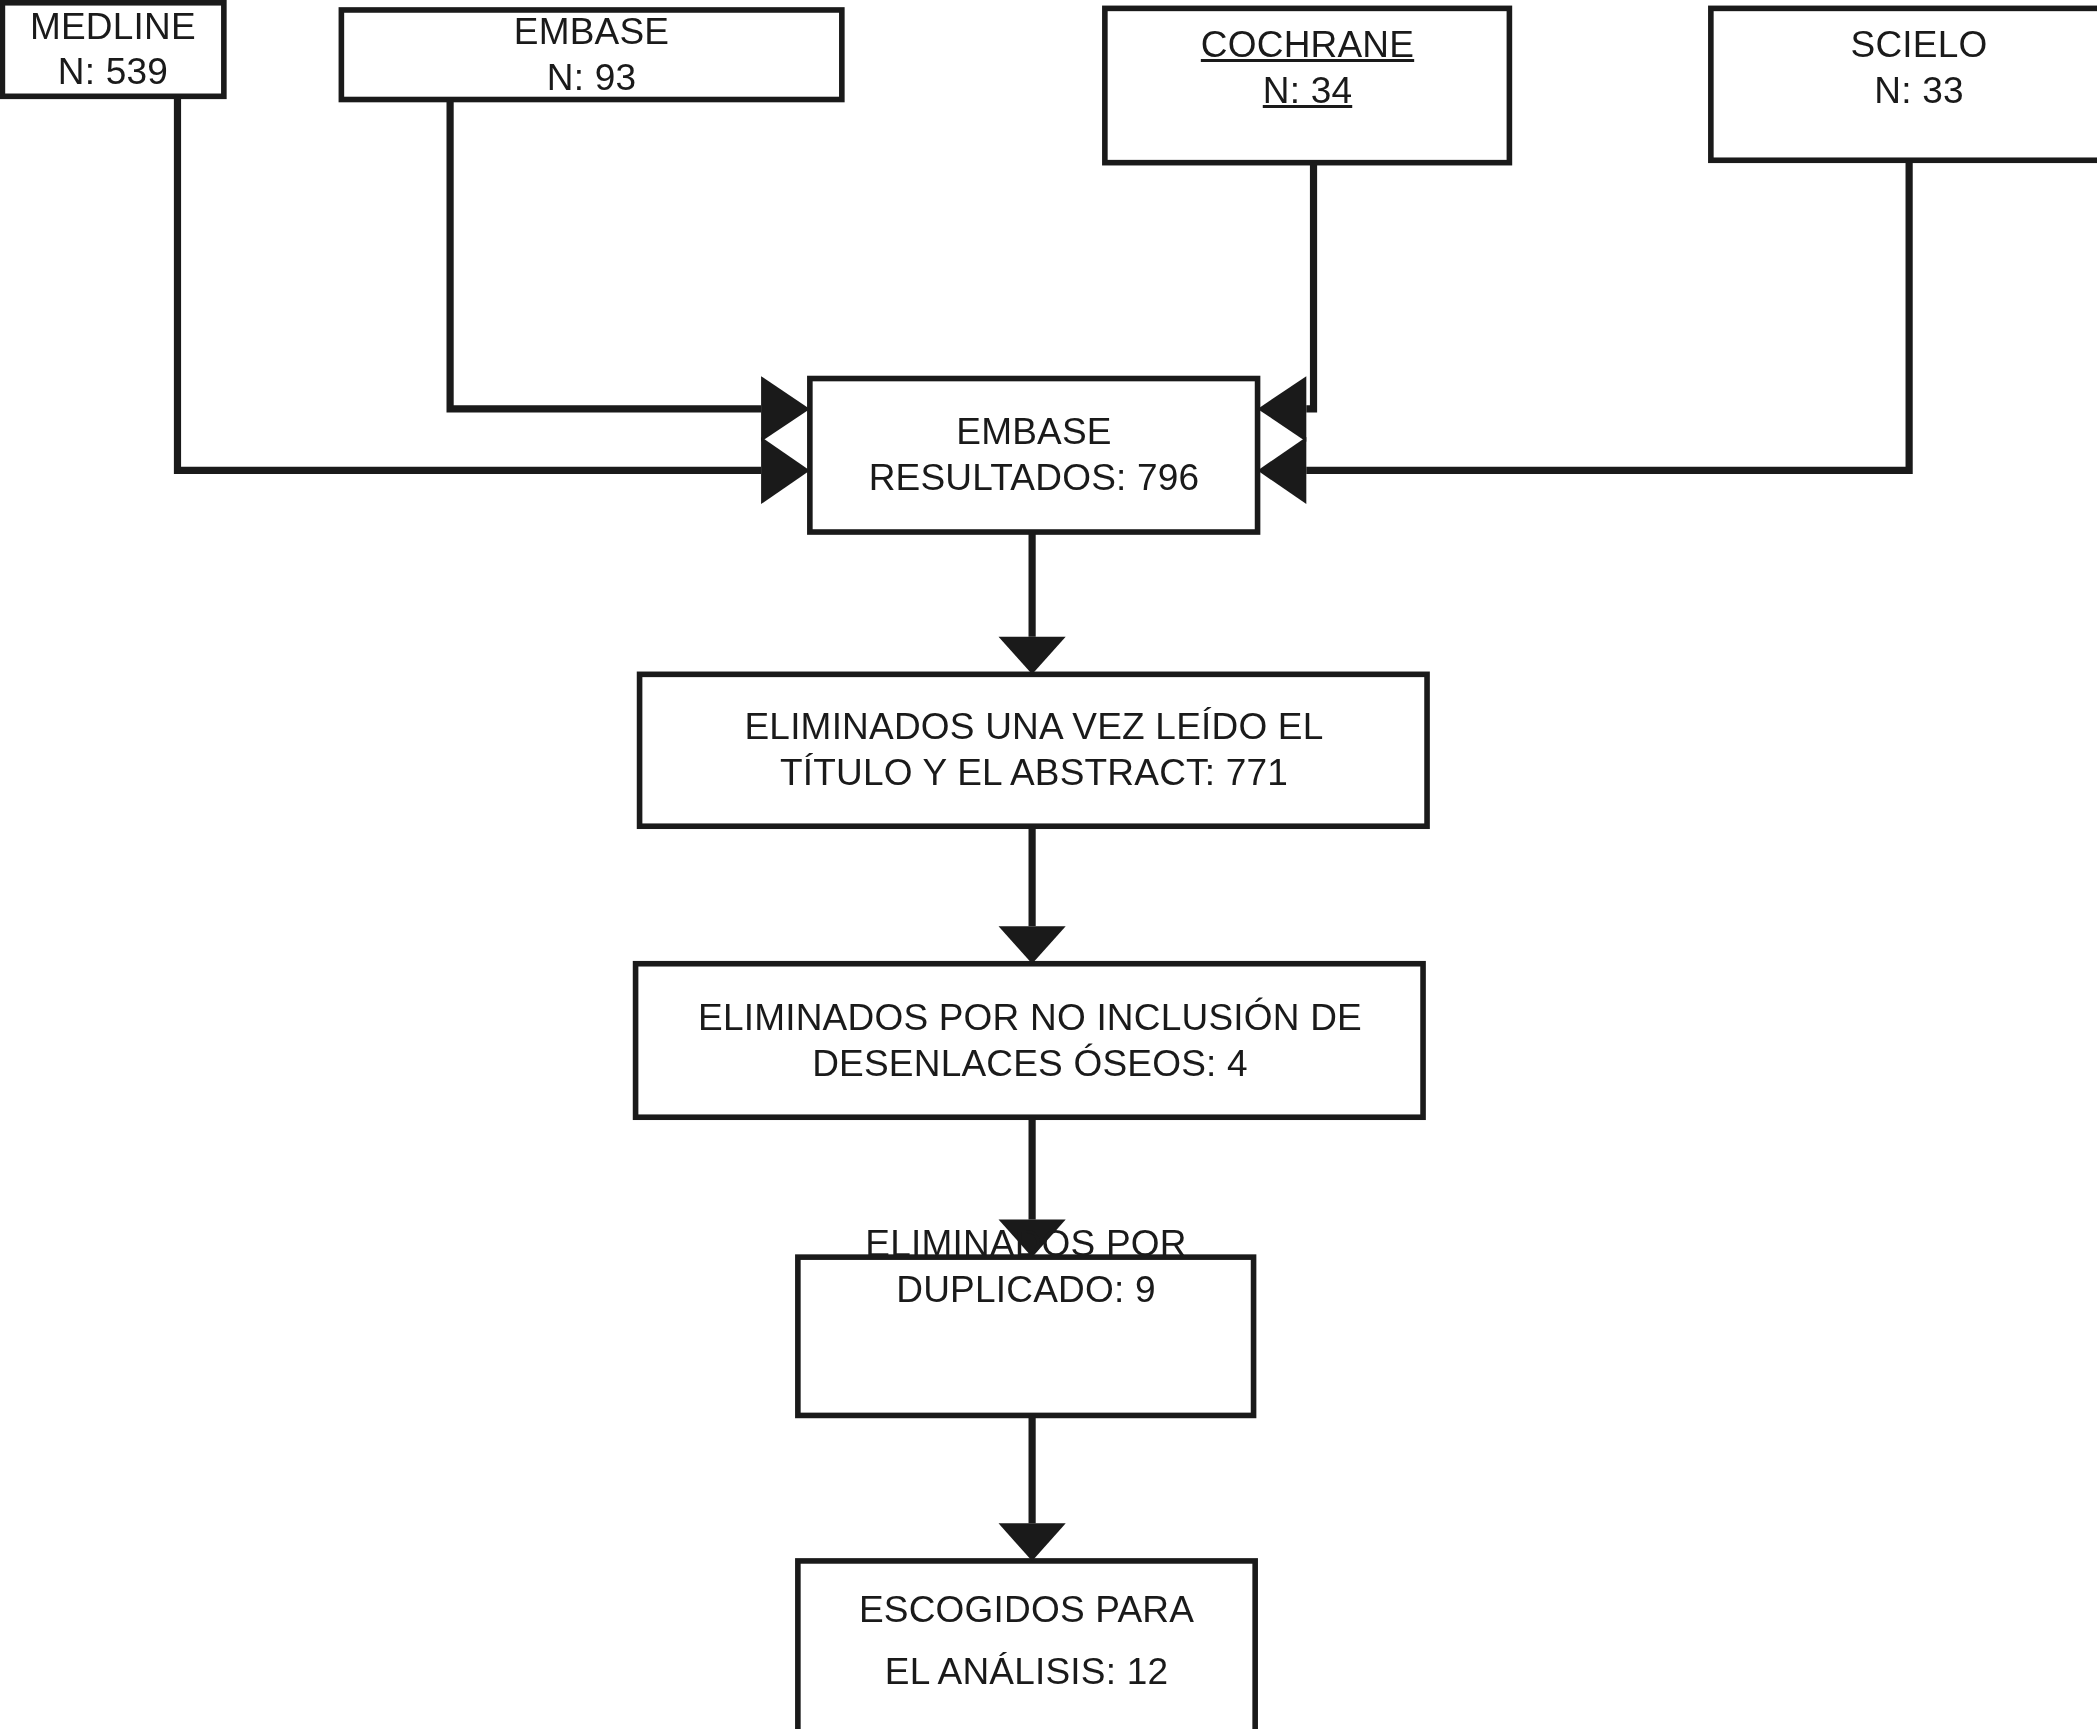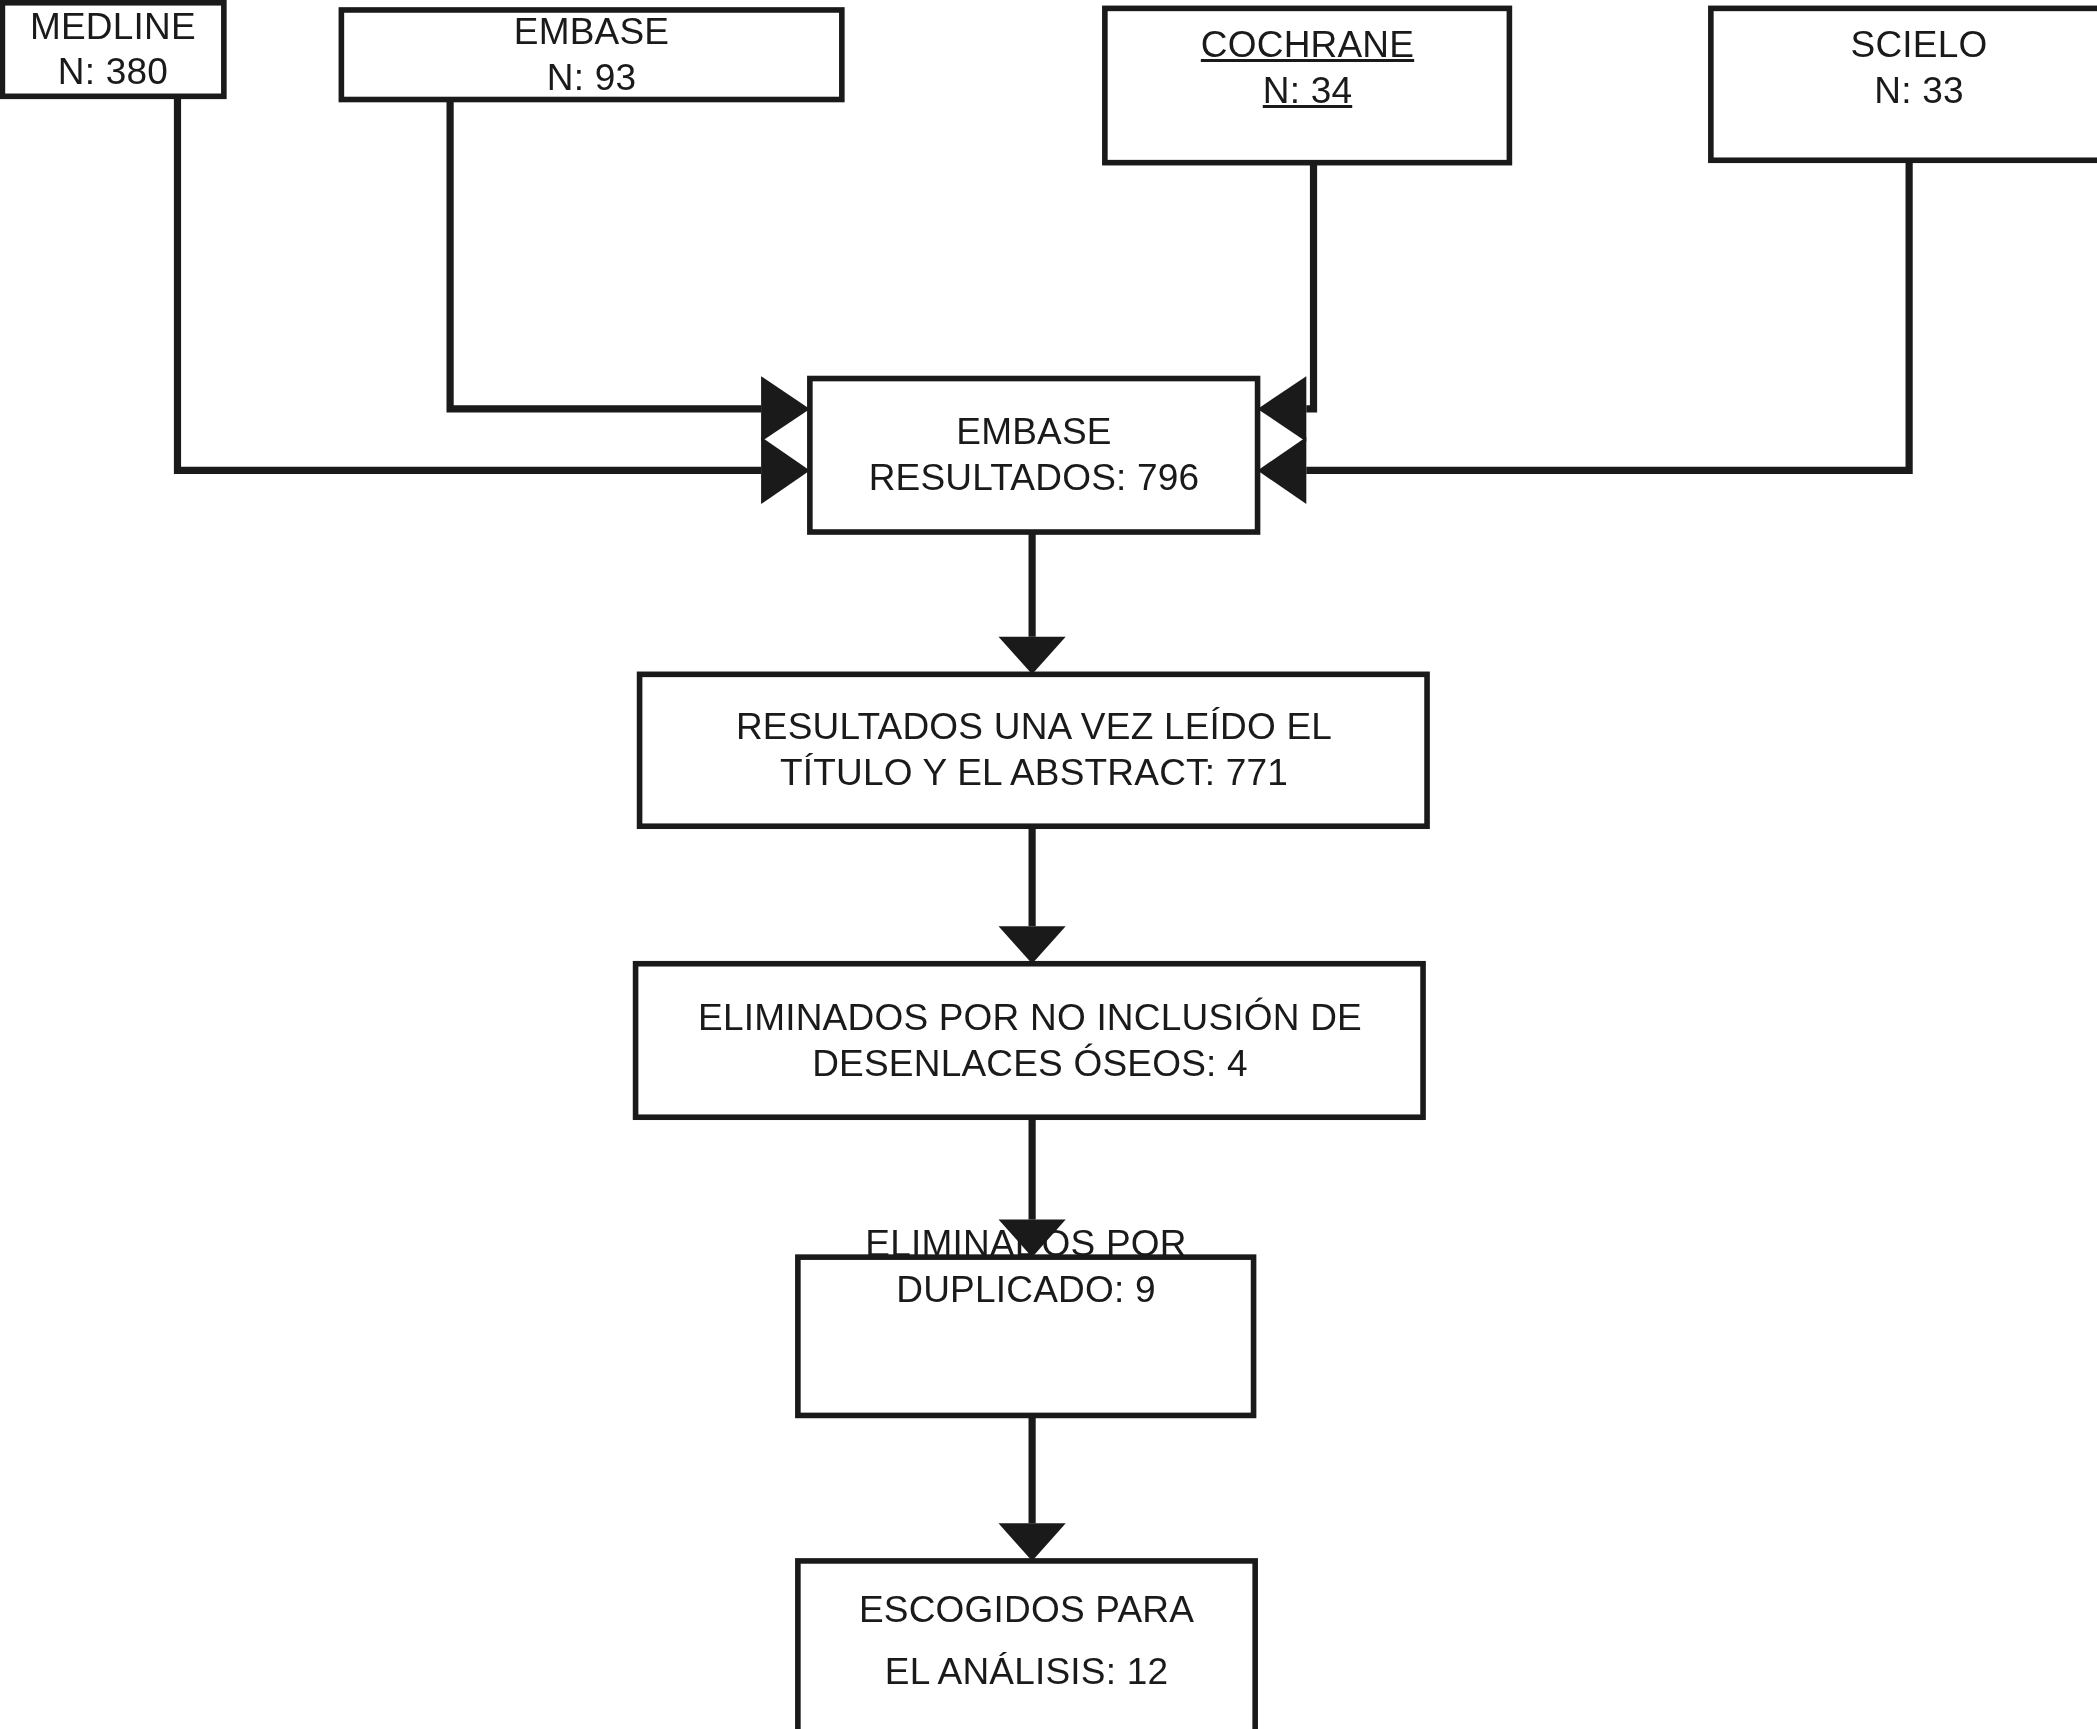--- a/index.html
+++ b/index.html
@@ -96,21 +96,21 @@
 
     <path class="connector" d="M 1291 1397 L 1291 1525"></path>
     <polygon class="arrowhead" points="1249,1525 1291,1572 1333,1525"></polygon>
 
     <path class="connector" d="M 1291 1770 L 1291 1905"></path>
     <polygon class="arrowhead" points="1249,1905 1291,1952 1333,1905"></polygon>
   </svg>
 
   <div class="box-label" style="left:2.4px; top:2.4px; width:221px; height:94px;">
     <span class="ln">MEDLINE</span>
-    <span class="ln">N: 380</span>
+    <span class="ln">N: 539</span>
   </div>
 
   <div class="box-label" style="left:341px; top:9.6px; width:501px; height:90px;">
     <span class="ln">EMBASE</span>
     <span class="ln">N: 93</span>
   </div>
 
   <div class="box-label" style="left:1105px; top:8px; width:405px; height:120px;text-decoration:underline;">
     <span class="ln">COCHRANE</span>
     <span class="ln">N: 34</span>
@@ -120,21 +120,21 @@
     <span class="ln">SCIELO</span>
     <span class="ln">N: 33</span>
   </div>
 
   <div class="box-label" style="left:810px; top:378px; width:448px; height:154px;">
     <span class="ln">EMBASE</span>
     <span class="ln">RESULTADOS: 796</span>
   </div>
 
   <div class="box-label" style="left:640px; top:674px; width:788px; height:152px;">
-    <span class="ln">RESULTADOS UNA VEZ LEÍDO EL</span>
+    <span class="ln">ELIMINADOS UNA VEZ LEÍDO EL</span>
     <span class="ln">TÍTULO Y EL ABSTRACT: 771</span>
   </div>
 
   <div class="box-label" style="left:636px; top:964px; width:788px; height:154px;">
     <span class="ln">ELIMINADOS POR NO INCLUSIÓN DE</span>
     <span class="ln">DESENLACES ÓSEOS: 4</span>
   </div>
 
   <div class="box-label" style="left:798px; top:1188px; width:456px; height:158px;">
     <span class="ln">ELIMINADOS POR</span>

